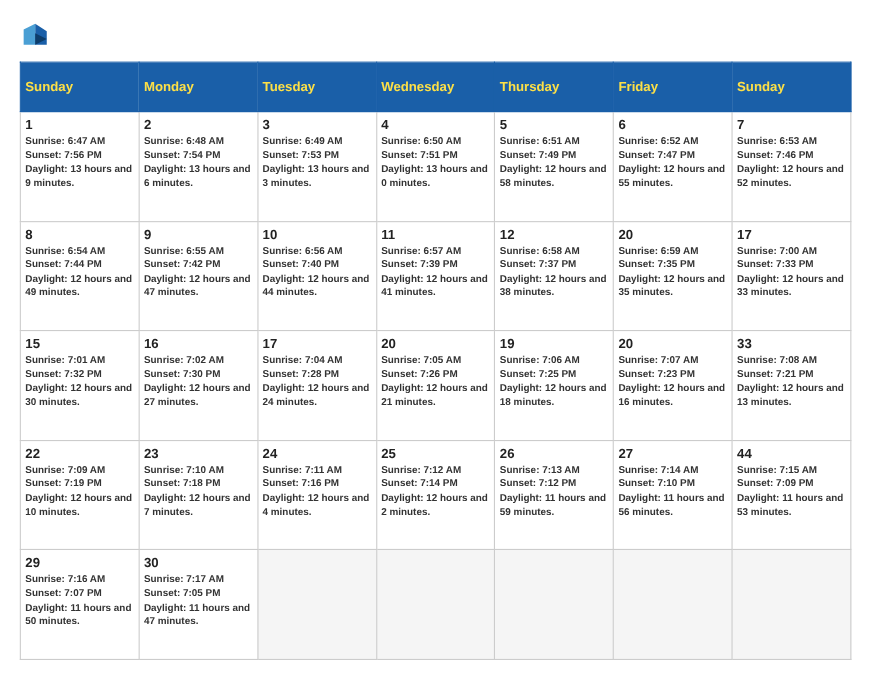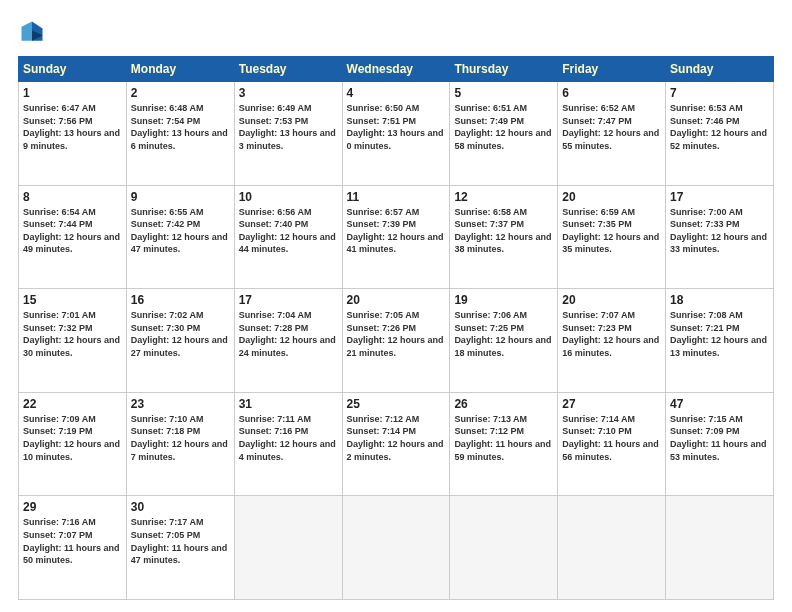--- a/index.html
+++ b/index.html
@@ -62,24 +62,24 @@
     }
     .calendar {
       flex: 1;
       border: 1px solid #ccc;
       border-collapse: collapse;
       width: 100%;
       table-layout: fixed;
     }
     .calendar th {
       background: #1a5fa8;
-      color: #fef9c3;
+      color: #fde047;
       font-size: 12px;
       font-weight: bold;
-      padding: 5px 4px;
+      padding: 15px 4px;
       border: 1px solid #1a5fa8;
       text-align: left;
     }
     .calendar td {
       border: 1px solid #ccc;
       vertical-align: top;
       padding: 4px 4px 4px 4px;
       font-size: 9.5px;
       color: #333;
       background: #fff;
@@ -296,21 +296,21 @@
       </td>
           <td>
         <span class="day-number">20</span>
         <div class="day-info">
           Sunrise: 7:07 AM<br>
           Sunset: 7:23 PM<br>
           Daylight: 12 hours and 16 minutes.
         </div>
       </td>
           <td>
-        <span class="day-number">18</span>
+        <span class="day-number">33</span>
         <div class="day-info">
           Sunrise: 7:08 AM<br>
           Sunset: 7:21 PM<br>
           Daylight: 12 hours and 13 minutes.
         </div>
       </td>
         </tr>
         <tr>
           <td>
         <span class="day-number">22</span>
@@ -322,21 +322,21 @@
       </td>
           <td>
         <span class="day-number">23</span>
         <div class="day-info">
           Sunrise: 7:10 AM<br>
           Sunset: 7:18 PM<br>
           Daylight: 12 hours and 7 minutes.
         </div>
       </td>
           <td>
-        <span class="day-number">31</span>
+        <span class="day-number">24</span>
         <div class="day-info">
           Sunrise: 7:11 AM<br>
           Sunset: 7:16 PM<br>
           Daylight: 12 hours and 4 minutes.
         </div>
       </td>
           <td>
         <span class="day-number">25</span>
         <div class="day-info">
           Sunrise: 7:12 AM<br>
@@ -354,21 +354,21 @@
       </td>
           <td>
         <span class="day-number">27</span>
         <div class="day-info">
           Sunrise: 7:14 AM<br>
           Sunset: 7:10 PM<br>
           Daylight: 11 hours and 56 minutes.
         </div>
       </td>
           <td>
-        <span class="day-number">47</span>
+        <span class="day-number">44</span>
         <div class="day-info">
           Sunrise: 7:15 AM<br>
           Sunset: 7:09 PM<br>
           Daylight: 11 hours and 53 minutes.
         </div>
       </td>
         </tr>
         <tr>
           <td>
         <span class="day-number">29</span>

